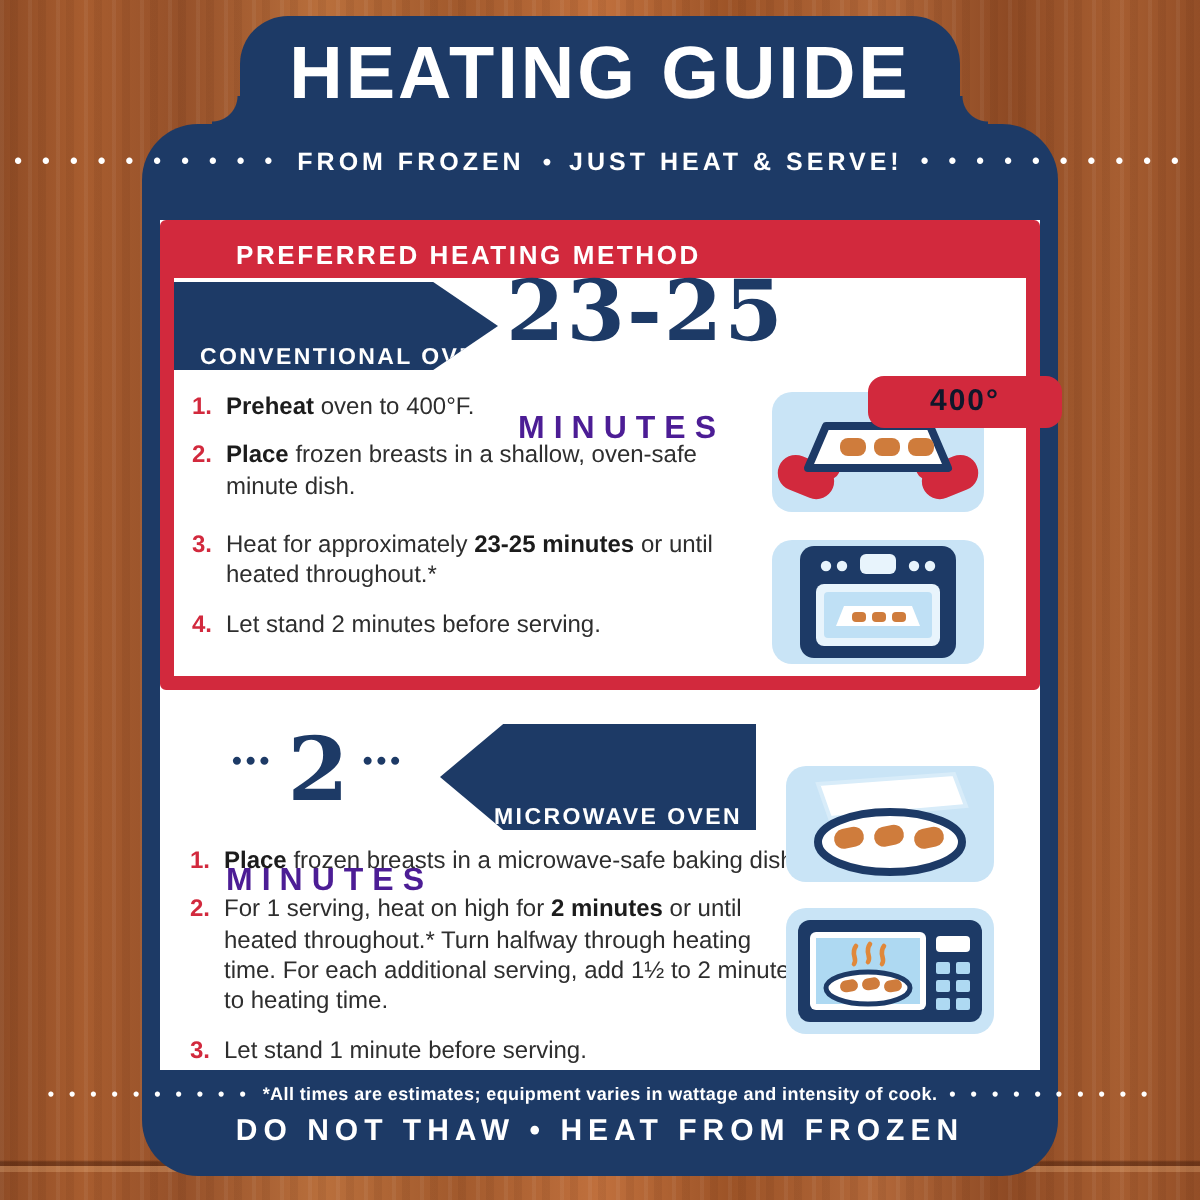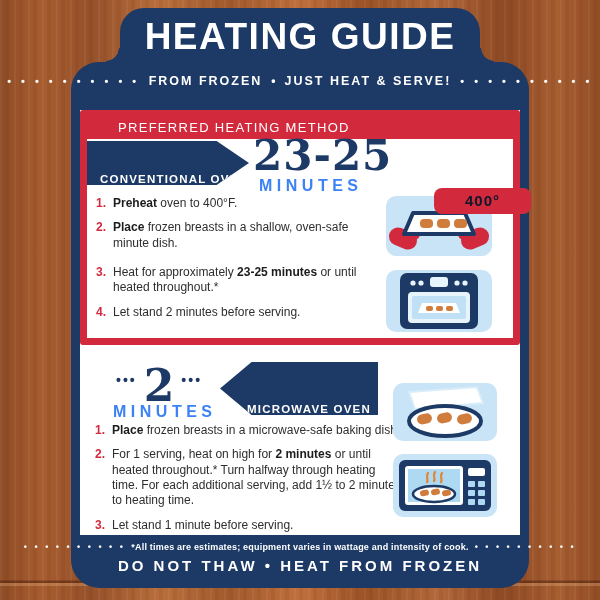--- a/index.html
+++ b/index.html
@@ -18,26 +18,26 @@
   .card{position:absolute;left:71px;top:62px;width:458px;height:526px;background:#1d3a66;border-radius:28px;}
   .title{position:absolute;left:49px;top:-46px;width:360px;text-align:center;color:#fff;font-weight:bold;font-size:37px;letter-spacing:1.5px;}
   .tagline-row{position:absolute;left:0;top:12px;width:458px;display:flex;justify-content:center;align-items:center;gap:9px;color:#fff;font-weight:bold;}
   .dots{font-size:11px;letter-spacing:3.5px;white-space:nowrap;}
   .tagline-text{font-size:12.5px;letter-spacing:2px;white-space:nowrap;}
   .tagline-bullet{font-size:12px;}
   
   .content{position:absolute;left:9px;top:48px;width:440px;height:425px;background:#fff;}
   
   .redbox{position:absolute;left:0;top:0;width:440px;height:235px;border:7px solid #d2293d;border-radius:3px;box-sizing:border-box;background:#fff;}
-  .redbox-header{height:22px;background:#d2293d;color:#fff;font-size:13px;font-weight:normal;letter-spacing:1.3px;line-height:21px;padding-left:31px;}
+  .redbox-header{height:22px;background:#d2293d;color:#fff;font-size:13px;font-weight:bold;letter-spacing:1.3px;line-height:21px;padding-left:31px;}
   .redbox-body{position:relative;height:197px;}
   .arrow{background:#1d3a66;color:#fff;font-weight:bold;font-size:11.5px;letter-spacing:1.2px;display:flex;align-items:flex-end;}
   .arrow-right{position:absolute;left:0;top:2px;width:162px;height:44px;clip-path:polygon(0 0,80% 0,100% 50%,80% 100%,0 100%);padding-left:13px;box-sizing:border-box;}
   .time-big{font-family:"DejaVu Serif",serif;font-weight:bold;color:#1d3a66;}
-  .time-unit{color:#3b82f6;font-weight:bold;font-size:16px;letter-spacing:4.5px;}
+  .time-unit{color:#4c1d95;font-weight:bold;font-size:16px;letter-spacing:4.5px;margin-top:29px;}
   .oven-time{position:absolute;left:166px;top:-8px;font-size:42px;letter-spacing:1px;}
   .oven-unit{position:absolute;left:172px;top:38px;}
   
   .steps{list-style:none;margin:0;padding:0;color:#2e2e2e;font-size:12px;line-height:1.28;}
   .steps li{display:flex;margin-bottom:9px;}
   .step-num{color:#d2293d;font-weight:bold;width:17px;flex:0 0 17px;}
   .step-text b{font-weight:bold;color:#1c1c1c;}
   .steps-oven{position:absolute;left:9px;top:57px;width:282px;}
   .steps-oven li:nth-child(3){margin-top:14px;}
   .steps-micro{position:absolute;left:15px;top:313px;width:308px;}

